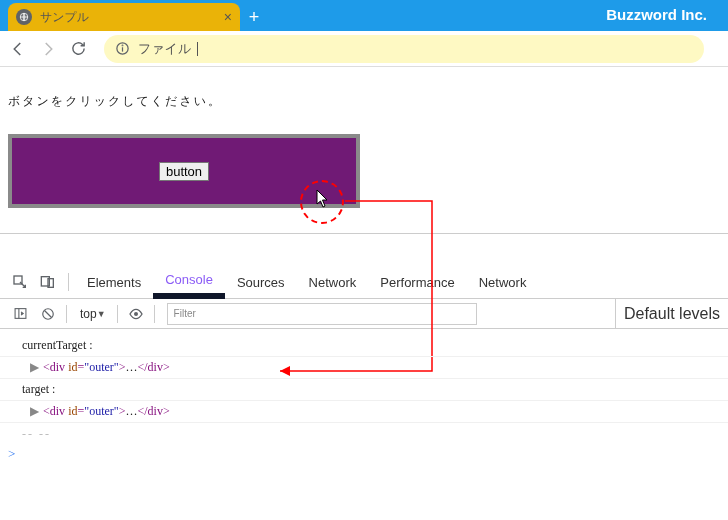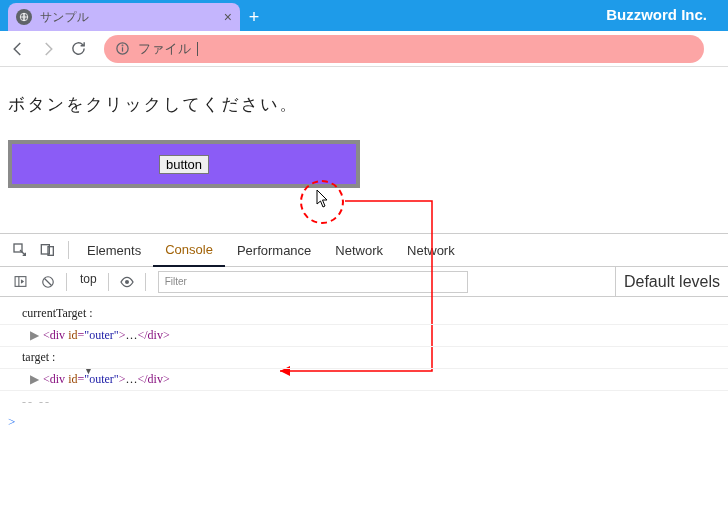--- a/index.html
+++ b/index.html
@@ -4,61 +4,61 @@
 <style>
   * { margin: 0; padding: 0; box-sizing: border-box; }
   body { font-family: Arial, "Hiragino Sans", "Meiryo", sans-serif; font-size: 13px; width: 728px; height: 520px; overflow: hidden; position: relative; background: #fff; }
 
   
   .topbar { background: #1e9be9; height: 31px; position: relative; }
   .watermark { position: absolute; right: 21px; top: 6px; color: #fff; font-weight: bold; font-size: 15px; }
 
   
   .tabstrip { position: absolute; top: 0; left: 8px; height: 31px; display: flex; align-items: flex-end; }
-  .tab { background: #c4b5fd; border-radius: 8px 8px 0 0; height: 28px; width: 232px; display: flex; align-items: center; padding: 0 8px; gap: 8px; color: #555; font-size: 12px; }
+  .tab { background: #eab308; border-radius: 8px 8px 0 0; height: 28px; width: 232px; display: flex; align-items: center; padding: 0 8px; gap: 8px; color: #555; font-size: 12px; }
   .tab .favicon { width: 16px; height: 16px; border-radius: 50%; background: #5f6368; display:flex; align-items:center; justify-content:center; }
   .tab .favicon svg { width:10px; height:10px; }
   .tab .title { flex: 1; color: #555; }
   .tab .close { color: #555; font-size: 14px; cursor: pointer; }
   .newtab { width: 28px; height: 28px; display:flex; align-items:center; justify-content:center; color:#fff; font-size:18px; cursor:pointer; }
 
   
   .toolbar { height: 36px; border-bottom: 1px solid #ddd; display:flex; align-items:center; padding: 0 8px; gap: 10px; background:#fff; }
   .navbtn { width:20px; height:20px; display:flex; align-items:center; justify-content:center; color:#5f6368; cursor:pointer; }
   .navbtn.disabled { color:#bbb; }
-  .addressbar { flex:0 0 auto; margin-left: 6px; height: 28px; border-radius: 14px; background:#fca5a5; display:flex; align-items:center; padding: 0 10px; gap:8px; color:#5f6368; width: 600px; }
+  .addressbar { flex:0 0 auto; margin-left: 6px; height: 28px; border-radius: 14px; background:#fef9c3; display:flex; align-items:center; padding: 0 10px; gap:8px; color:#5f6368; width: 600px; }
   .addressbar .info { display:flex; align-items:center; justify-content:center; width:16px; height:16px; }
   .addressbar .urltext { color:#555; font-size:13px; }
   .addressbar .caret { border-left: 1px solid #555; height: 14px; margin-left: -2px; }
 
   
   .page { padding: 26px 8px 20px 8px; position: relative; height: 166px; }
-  .instruction { font-size: 17px; color: #222; letter-spacing: 2px; margin-bottom: 24px; }
-  .outerdiv { width: 352px; height: 48px; border: 4px solid #8a8a8a; background: #8b5cf6; display:flex; align-items:center; justify-content:center; }
+  .instruction { font-size: 12px; color: #222; letter-spacing: 2px; margin-bottom: 24px; }
+  .outerdiv { width: 352px; height: 74px; border: 4px solid #8a8a8a; background: #701a75; display:flex; align-items:center; justify-content:center; }
   .outerdiv button { font-size: 13px; padding: 1px 6px; border: 1px solid #767676; background:#efefef; cursor:pointer; }
 
   
   .anno-circle { position:absolute; width: 44px; height:44px; border: 2px dashed #ff0000; border-radius: 50%; }
   .cursor-arrow { position:absolute; }
 
   
   .red-arrow { position:absolute; pointer-events:none; }
 
   
   .devtools { border-top: 1px solid #ccc; font-family: "Segoe UI", Arial, sans-serif; height: 287px; display:flex; flex-direction:column; }
-  .dt-tabs { height: 33px; border-bottom: 1px solid #ccc; display:flex; align-items:center; gap: 0; padding-left: 6px; color:#333; }
+  .dt-tabs { height: 33px; border-bottom: 1px solid #ccc; display:flex; align-items:center; gap: 0; padding-left: 6px; color:#333;margin-top:32px; }
   .dt-tabs .iconbtn { width:28px; height:33px; display:flex; align-items:center; justify-content:center; color:#5f6368; cursor:pointer; }
   .dt-tabs .sep { width:1px; height:18px; background:#ccc; margin: 0 6px; }
   .dt-tabs .dtab { padding: 0 12px; height:33px; display:flex; align-items:center; font-size: 13px; color:#333; cursor:pointer; }
-  .dt-tabs .dtab.active { color:#a16207; border-bottom: 2px solid #0f172a; }
+  .dt-tabs .dtab.active { color:#8b5cf6; border-bottom: 6px solid #0f172a; }
 
   .dt-subbar { height: 30px; border-bottom: 1px solid #ccc; display:flex; align-items:center; padding-left:6px; gap:0; color:#5f6368; }
   .dt-subbar .iconbtn { width:28px; height:30px; display:flex; align-items:center; justify-content:center; cursor:pointer; }
   .dt-subbar .sep { width:1px; height:18px; background:#ccc; margin: 0 4px; }
-  .context { display:flex; align-items:center; height:22px; padding: 0 6px 0 8px; gap: 80px; font-size:12px; color:#333; border:1px solid transparent;flex-direction:column; }
+  .context { display:flex; align-items:center; height:22px; padding: 0 6px 0 8px; font-size:12px; color:#333; border:1px solid transparent; }
   .context .tri { font-size:9px; color:#555; }
   .filterbox { border:1px solid #ccc; height:22px; padding:0 6px; font-size:10px; color:#888; width:310px; margin-left:8px; display:flex; align-items:center; }
   .levels { margin-left:auto; padding: 0 8px; font-size:16px; color:#333; border-left:1px solid #ccc; height:30px; display:flex; align-items:center; }
 
   .console-body { font-family: Liberation Serif, serif; font-size: 12px; padding: 6px 0 0 0; flex:1; overflow:hidden; position:relative; }
   .cline { padding: 3px 0 3px 22px; color:#222; border-bottom: 1px solid #f0f0f0; }
   .cline.indent { padding-left: 30px; }
   .expand-tri { color:#888; display:inline-block; width:10px; }
   .tag-punc { color:#881280; }
   .tag-name { color:#881280;margin-top:36px; }
@@ -147,22 +147,23 @@
     </div>
     <div class="iconbtn">
       <svg width="18" height="16" viewBox="0 0 24 24" fill="none" stroke="#5f6368" stroke-width="2">
           <rect x="2" y="4" width="12" height="14"></rect>
           <rect x="12" y="7" width="8" height="13"></rect>
         </svg>
     </div>
     <div class="sep"></div>
     <div class="dtab">Elements</div>
     <div class="dtab active">Console</div>
+    <div class="dtab">Sources</div>
+    <div class="dtab">Network</div>
     <div class="dtab">Performance</div>
-    <div class="dtab">Network</div>
     <div class="dtab">Network</div>
   </div>
 
   <div class="dt-subbar">
     <div class="iconbtn">
       <svg width="15" height="13" viewBox="0 0 24 24" fill="none" stroke="#5f6368" stroke-width="2">
           <rect x="2" y="3" width="20" height="18"></rect>
           <line x1="9" y1="3" x2="9" y2="21"></line>
           <path d="M13 9 l4 3 -4 3" fill="#5f6368"></path>
         </svg>

